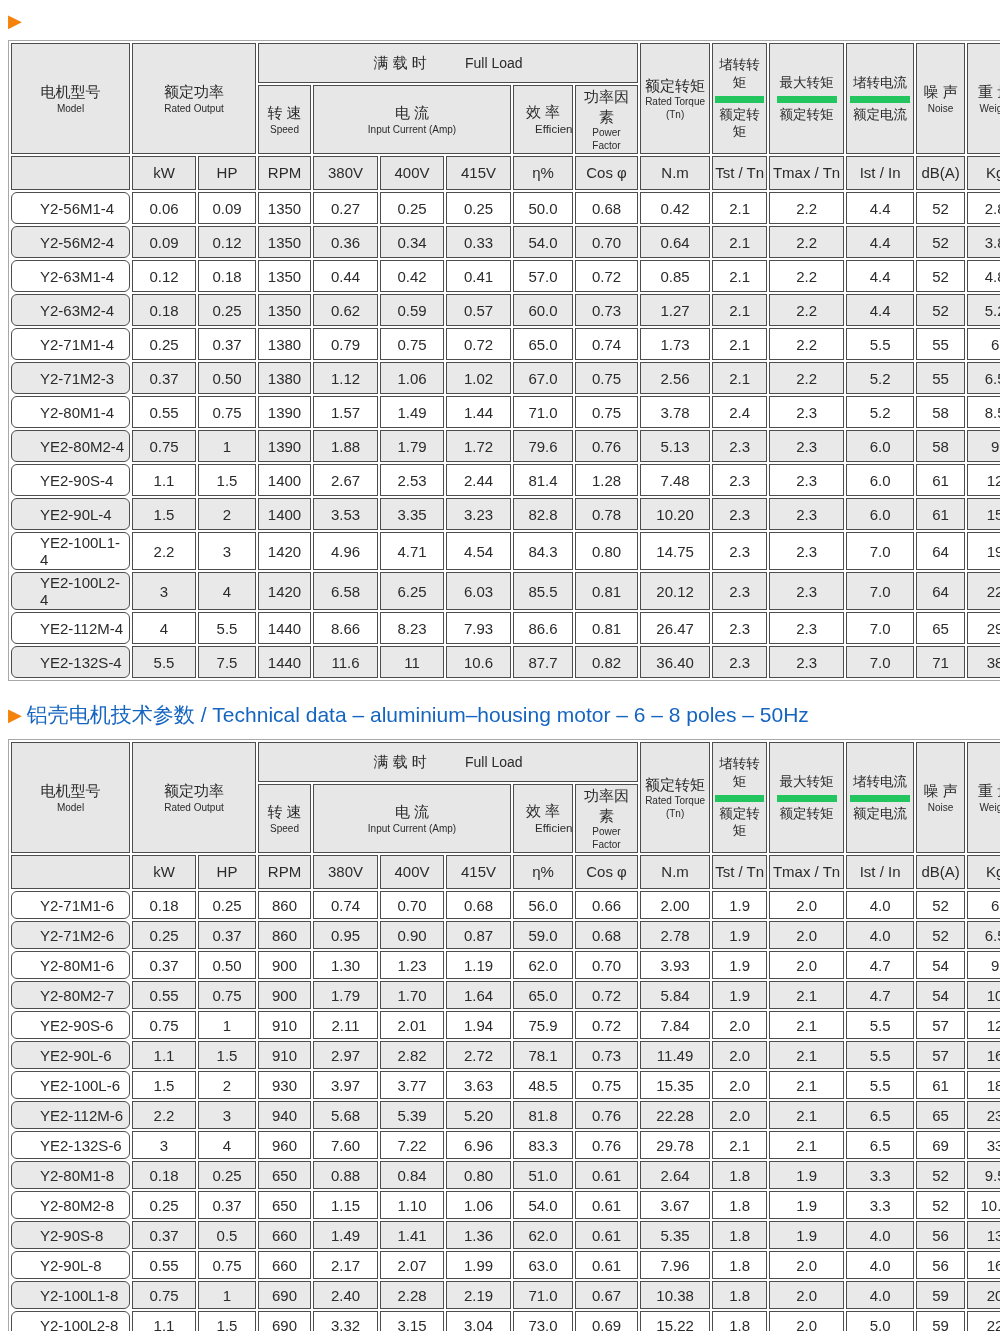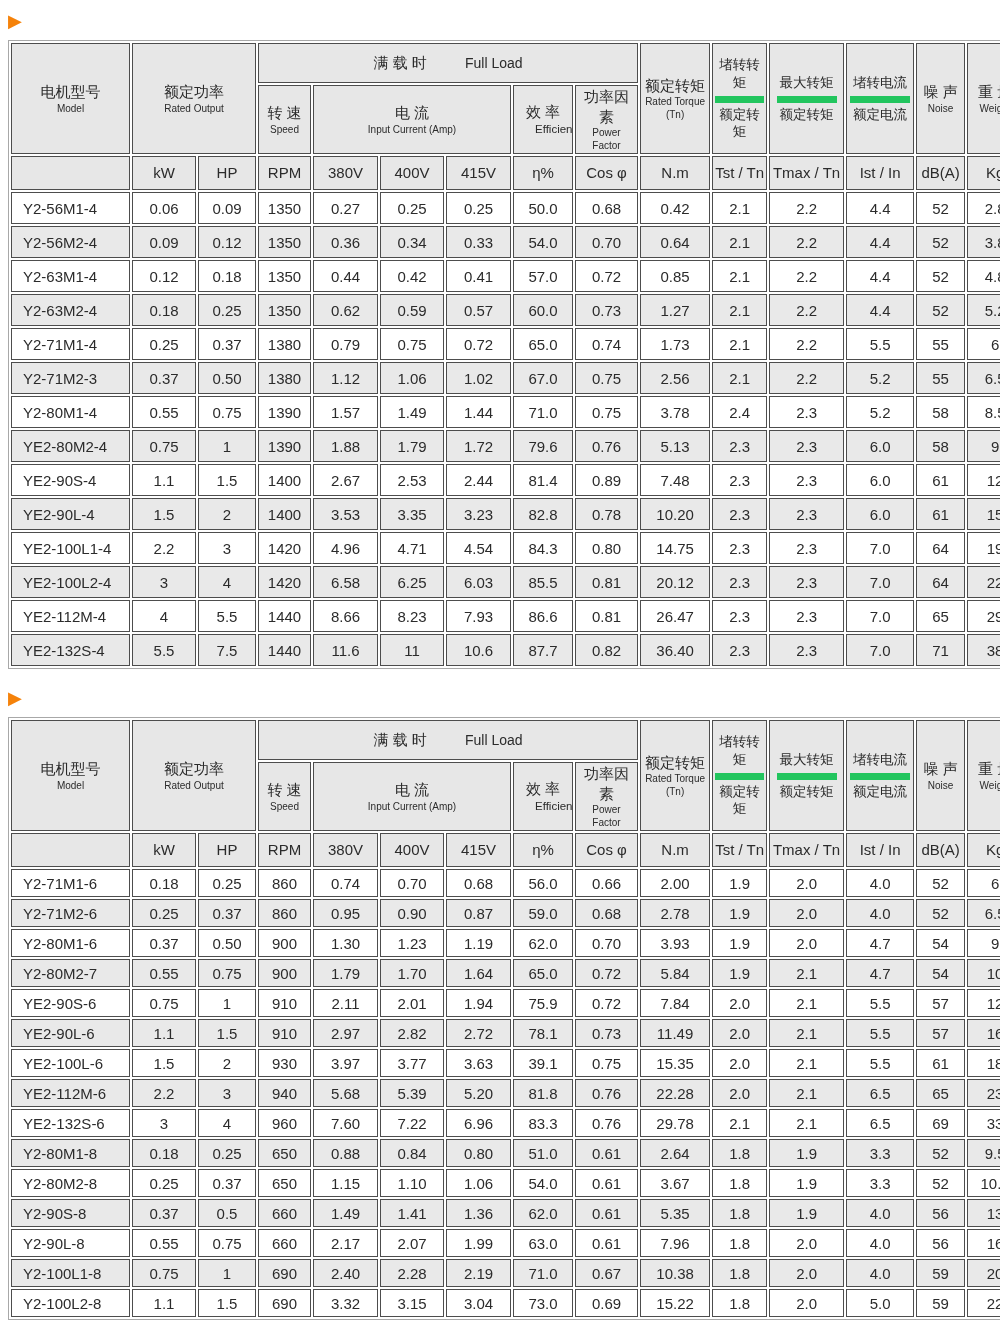--- a/index.html
+++ b/index.html
@@ -11,21 +11,21 @@
   .sec-title .arrow { color:#f5820a; font-size:18px; margin-right:5px; line-height:1; }
   .sec-title.second { margin-top:20px; }
 
   table.spec { width:984px; table-layout:fixed; border-collapse:separate; border-spacing:2px;
                background:#ffffff; border:1px solid #a8a8a8; }
   table.spec th, table.spec td { border:1px solid #4d4d4d; text-align:center; vertical-align:middle;
                padding:1px 2px; overflow:hidden; }
   table.spec th { background:#e7e7e7; font-weight:normal; font-size:15px; line-height:1.3; }
   table.spec td { font-size:15px; background:#ffffff; }
   table.spec tbody tr:nth-child(even) td { background:#e9e9e9; }
-  table.spec tbody td.model { text-align:left; padding-left:11px; }
+  table.spec tbody td.model { text-align:left; padding-left:28px;border-radius:6px; }
 
   .t4 tbody tr  { height:32px; }
   .t68 tbody tr { height:28px; }
   tr.hrow1 { height:40px; }
   tr.hrow2 { height:52px; }
   tr.units { height:34px; }
 
   .cn { display:block; font-size:15px; }
   .en { display:block; font-size:10px; }
   .en-sm { display:block; font-size:11.5px;margin-left:19px; }
@@ -283,21 +283,21 @@
         </tr>
         <tr>
           <td class="model">YE2-90S-4</td>
           <td>1.1</td>
           <td>1.5</td>
           <td>1400</td>
           <td>2.67</td>
           <td>2.53</td>
           <td>2.44</td>
           <td>81.4</td>
-          <td>0.89</td>
+          <td>1.28</td>
           <td>7.48</td>
           <td>2.3</td>
           <td>2.3</td>
           <td>6.0</td>
           <td>61</td>
           <td>12</td>
         </tr>
         <tr>
           <td class="model">YE2-90L-4</td>
           <td>1.5</td>
@@ -381,20 +381,21 @@
           <td>2.3</td>
           <td>7.0</td>
           <td>71</td>
           <td>38</td>
         </tr>
       </tbody>
   </table>
 
   <div class="sec-title second">
     <span class="arrow">▶</span>
+    <span>铝壳电机技术参数 / Technical data – aluminium–housing motor – 6 – 8 poles – 50Hz</span>
   </div>
 
   <table class="spec t68">
     <colgroup>
       <col style="width:119px">
         <col style="width:64px">
         <col style="width:58px">
         <col style="width:53px">
       <col style="width:65px">
         <col style="width:64px">
@@ -593,21 +594,21 @@
           <td>16</td>
         </tr>
         <tr>
           <td class="model">YE2-100L-6</td>
           <td>1.5</td>
           <td>2</td>
           <td>930</td>
           <td>3.97</td>
           <td>3.77</td>
           <td>3.63</td>
-          <td>39.1</td>
+          <td>48.5</td>
           <td>0.75</td>
           <td>15.35</td>
           <td>2.0</td>
           <td>2.1</td>
           <td>5.5</td>
           <td>61</td>
           <td>18</td>
         </tr>
         <tr>
           <td class="model">YE2-112M-6</td>

